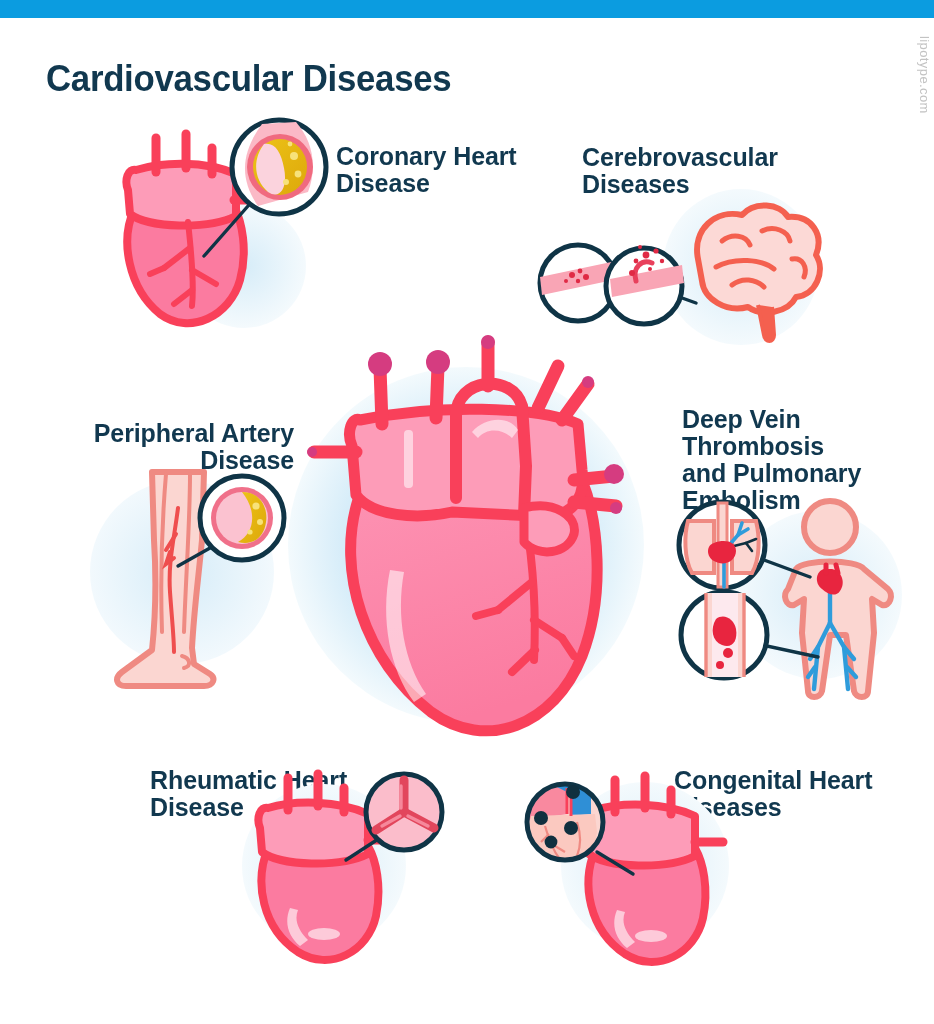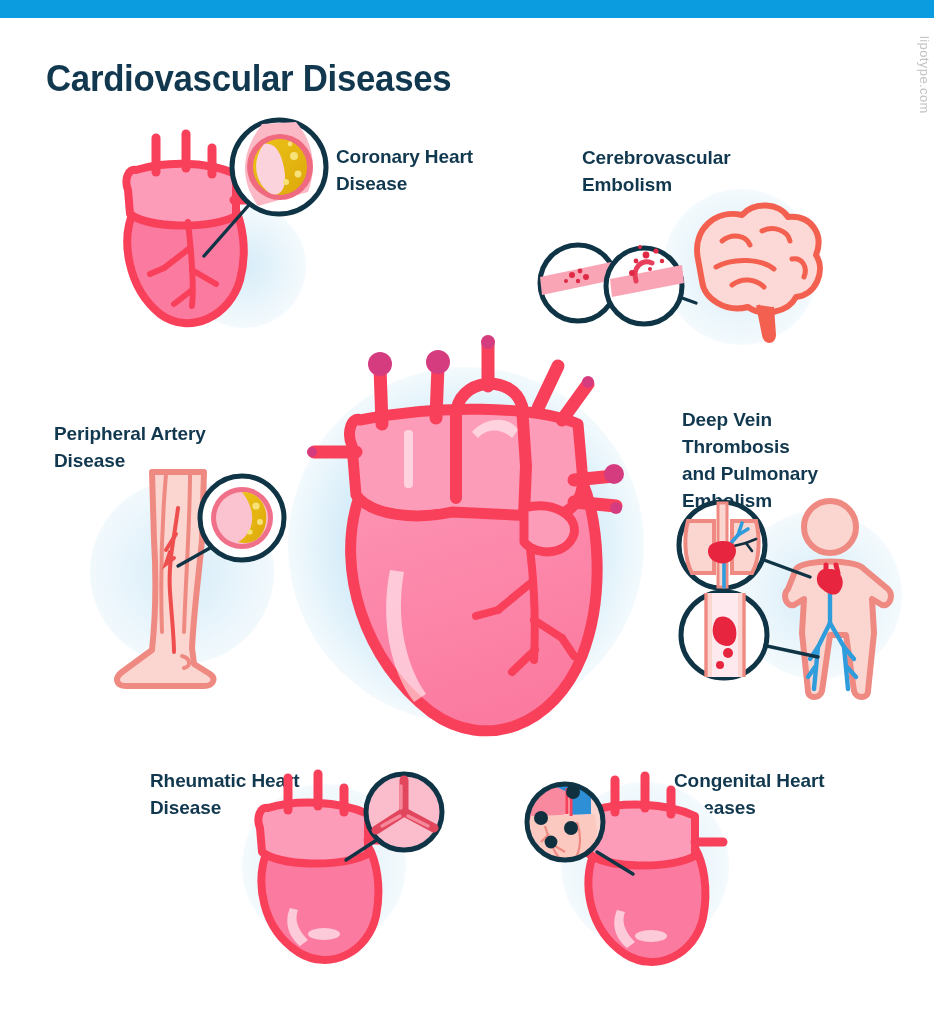--- a/index.html
+++ b/index.html
@@ -45,30 +45,30 @@
     letter-spacing:-.3px;
     color:#11384f;
     transform:scaleX(.94);
     transform-origin:left center;
     white-space:nowrap;
   }
   
   .label{
     position:absolute;
     margin:0;
-    font-size:19px;
+    font-size:25px;
     line-height:27px;
     font-weight:bold;
     color:#11384f;
     letter-spacing:-.1px;
     white-space:pre-line;
   }
   #lbl-coronary   {left:336px; top:143px; width:210px;}
   #lbl-cerebro    {left:582px; top:144px; width:240px;}
-  #lbl-peripheral {left:54px;  top:420px; width:240px;}
+  #lbl-peripheral {left:54px;  top:420px; width:240px;text-align:right;}
   #lbl-dvt        {left:682px; top:399px; width:230px;margin-top:7px;}
   #lbl-rheumatic  {left:150px; top:767px; width:250px;}
   #lbl-congenital {left:674px; top:767px; width:250px;}
 
   
   .art{position:absolute;}
   .art svg{display:block; overflow:visible;}
 
   #art-coronary   {left:112px; top:118px;}
   #art-cerebro    {left:536px; top:185px;}
@@ -85,21 +85,21 @@
 
   <div class="topbar"></div>
 
   <div class="watermark">lipotype.com</div>
 
   <h1 class="page-title">Cardiovascular Diseases</h1>
 
   <p class="label" id="lbl-coronary">Coronary Heart
 Disease</p>
   <p class="label" id="lbl-cerebro">Cerebrovascular
-Embolism</p>
+Diseases</p>
   <p class="label" id="lbl-peripheral">Peripheral Artery
 Disease</p>
   <p class="label" id="lbl-dvt">Deep Vein
 Thrombosis
 and Pulmonary
 Embolism</p>
   <p class="label" id="lbl-rheumatic">Rheumatic Heart
 Disease</p>
   <p class="label" id="lbl-congenital">Congenital Heart
 Diseases</p>

